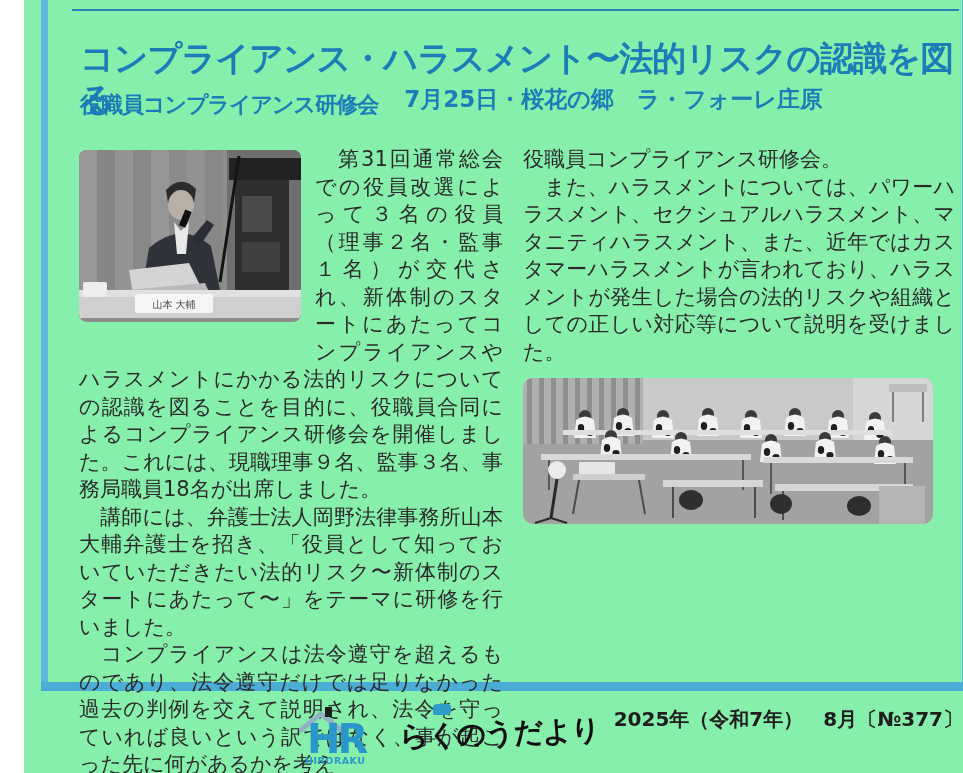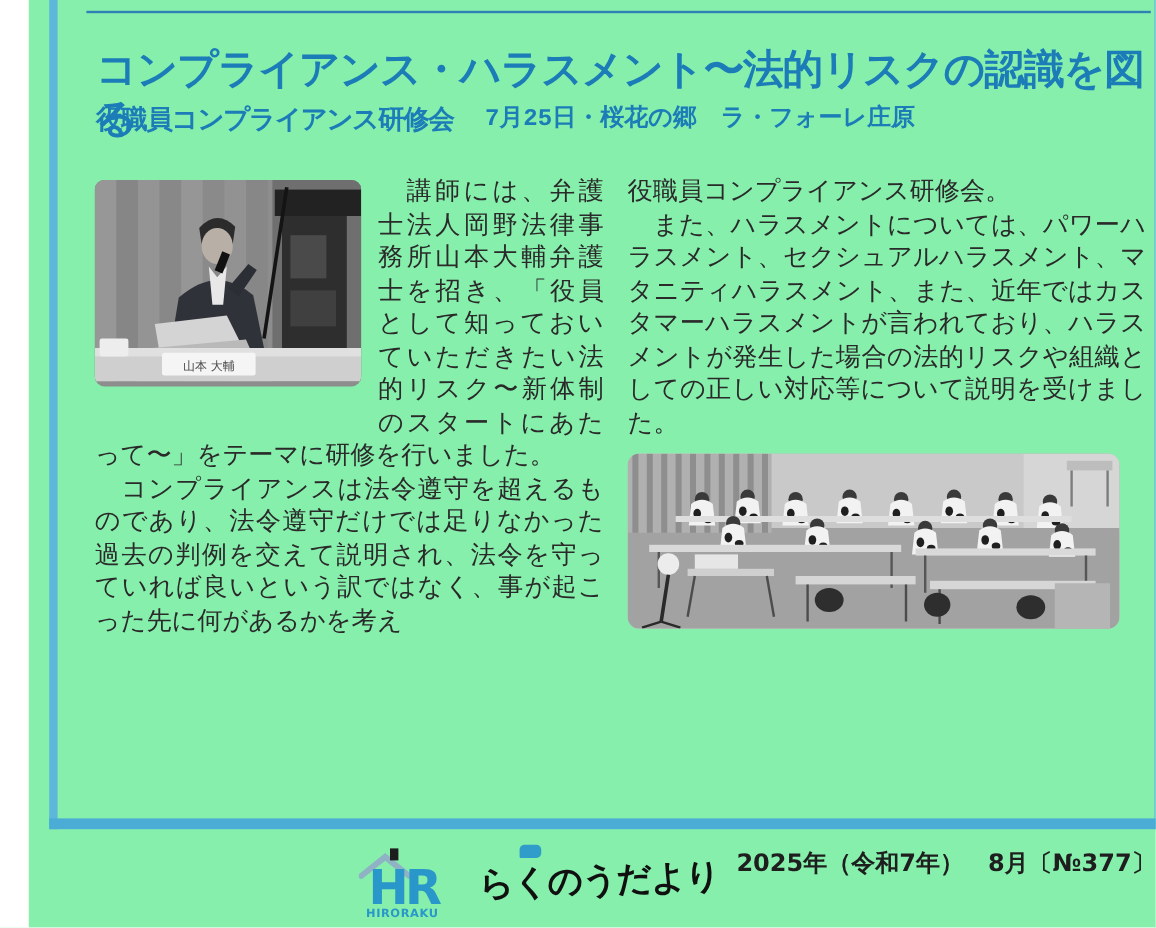--- a/index.html
+++ b/index.html
@@ -17,21 +17,21 @@
   
   .title1{
     position:absolute; left:56px; top:38px; width:880px;
     font-size:34px; line-height:1.2; font-weight:bold; color:#1b7cb8; letter-spacing:-1px;
   }
   .title-row{
     position:absolute; left:56px; top:84px; width:880px;
     display:flex; align-items:flex-end; gap:26px;
   }
   .title2{font-size:22px; line-height:1.2; font-weight:bold; color:#1b7cb8; letter-spacing:-1px;}
-  .date-venue{font-size:20px; font-weight:bold; color:#1b7cb8; padding-bottom:3px; letter-spacing:0px;font-family:Liberation Mono, monospace;}
+  .date-venue{font-size:23px; font-weight:bold; color:#1b7cb8; padding-bottom:3px; letter-spacing:0px;}
   
   .columns{
     position:absolute; left:55px; top:146px; width:876px;
     display:flex; gap:20px;
   }
   .col{font-size:21px; line-height:27.5px; color:#2a2a2a; text-align:justify; text-justify:inter-ideograph;}
   .col p{margin:0;}
   .col-left{width:424px;}
   .col-right{width:432px;}
   .photo1{
@@ -113,20 +113,21 @@
           <path d="M48 140 l78 -7 4 9 -80 6 z" fill="#b9b9b9"></path>
 
           <rect y="140" width="222" height="28" fill="#cfcfcf"></rect>
           <rect y="140" width="222" height="7" fill="#e0e0e0"></rect>
           <rect x="4" y="132" width="24" height="15" rx="2" fill="#ededed"></rect>
 
           <rect x="56" y="144" width="78" height="19" rx="2" fill="#f5f5f5"></rect>
           <text x="95" y="158" font-size="10" fill="#4a4a4a" text-anchor="middle">山本 大輔</text>
         </svg>
       </figure>
+      <p>　第31回通常総会での役員改選によって３名の役員（理事２名・監事１名）が交代され、新体制のスタートにあたってコンプライアンスやハラスメントにかかる法的リスクについての認識を図ることを目的に、役職員合同によるコンプライアンス研修会を開催しました。これには、現職理事９名、監事３名、事務局職員18名が出席しました。</p>
       <p>　講師には、弁護士法人岡野法律事務所山本大輔弁護士を招き、「役員として知っておいていただきたい法的リスク〜新体制のスタートにあたって〜」をテーマに研修を行いました。</p>
       <p>　コンプライアンスは法令遵守を超えるものであり、法令遵守だけでは足りなかった過去の判例を交えて説明され、法令を守っていれば良いという訳ではなく、事が起こった先に何があるかを考え</p>
     </div>
 
     <div class="col col-right">
       <p>役職員コンプライアンス研修会。</p>
       <p>　また、ハラスメントについては、パワーハラスメント、セクシュアルハラスメント、マタニティハラスメント、また、近年ではカスタマーハラスメントが言われており、ハラスメントが発生した場合の法的リスクや組織としての正しい対応等について説明を受けました。</p>
       <figure class="photo2">
         <svg viewBox="0 0 410 146" width="410" height="146">
           <defs>

